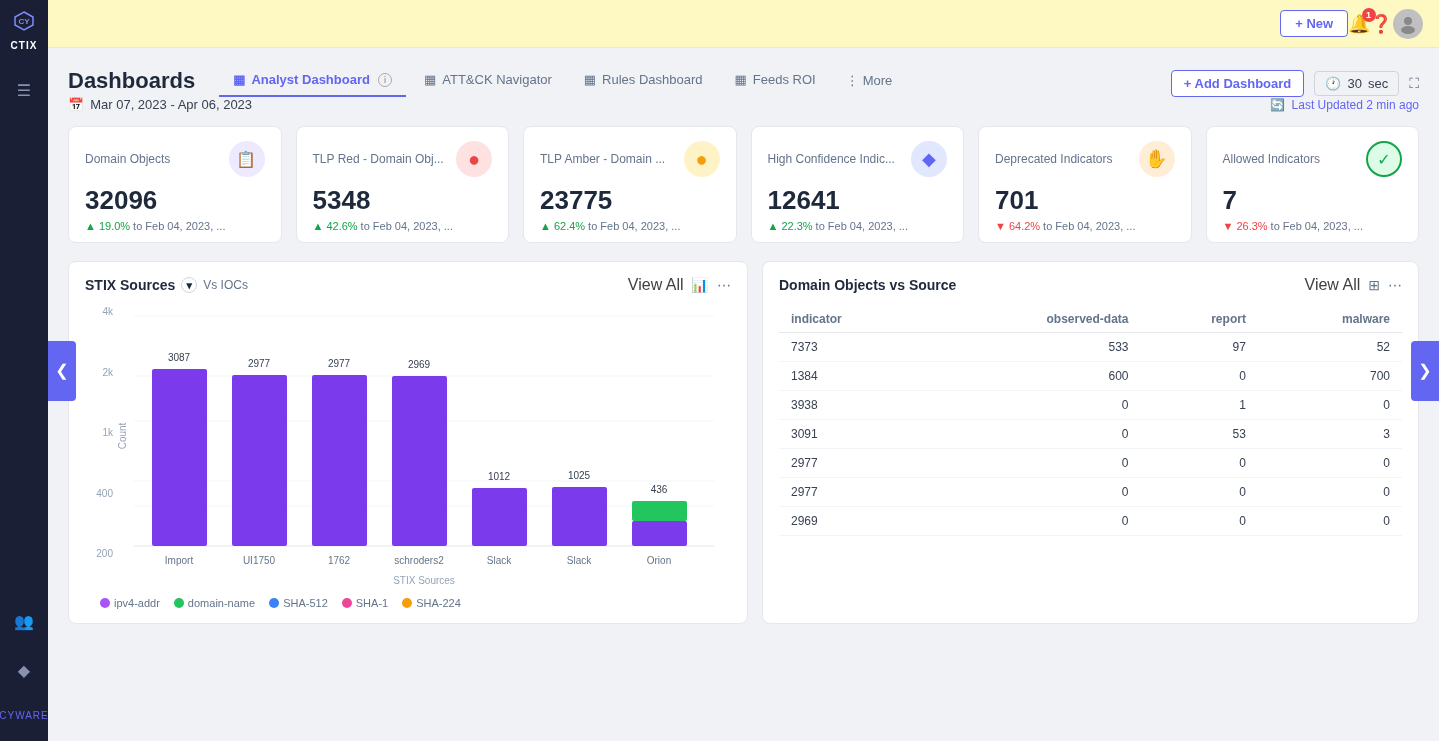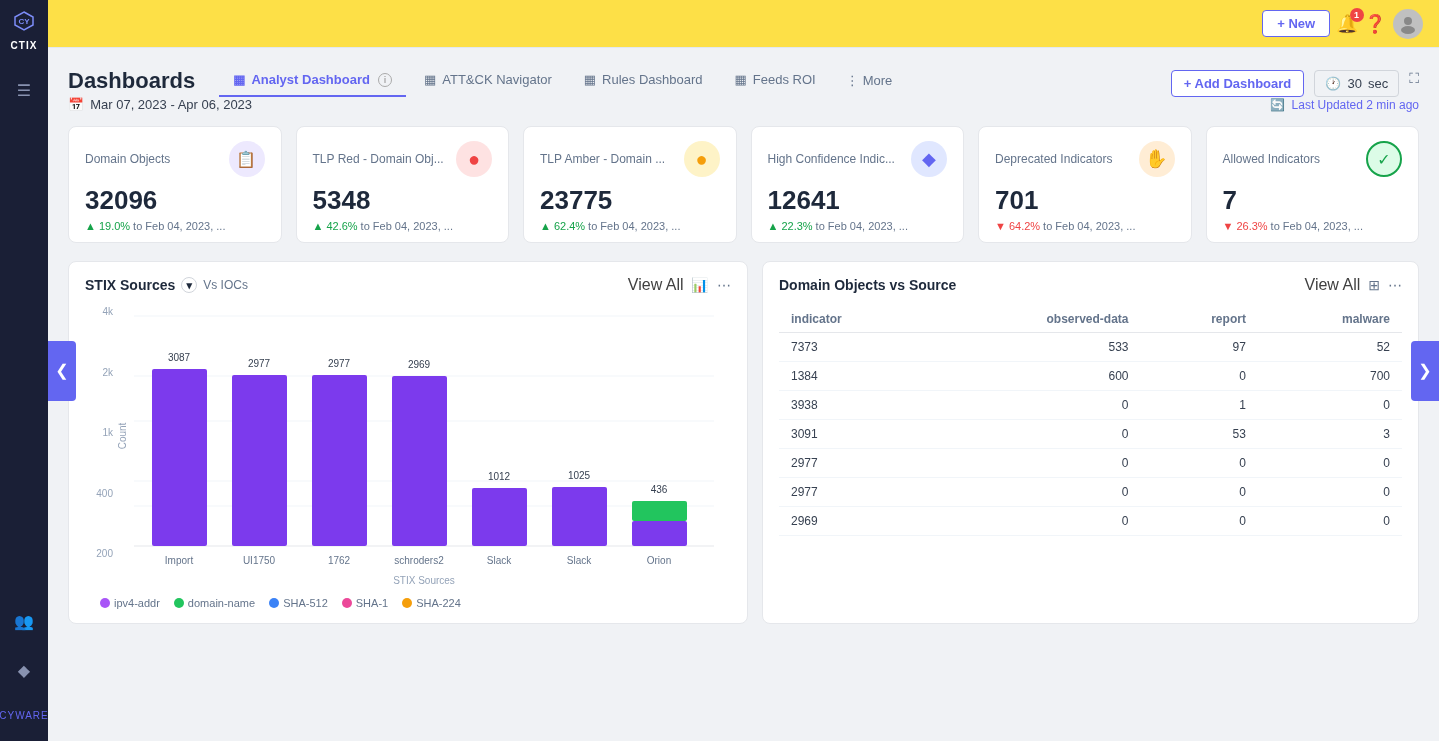--- a/index.html
+++ b/index.html
@@ -19,27 +19,27 @@
     .sidebar-brand { color: #fff; font-size: 10px; font-weight: bold; letter-spacing: 1px; margin-bottom: 20px; }
     .sidebar-icon { color: #8892b0; margin: 10px 0; cursor: pointer; font-size: 16px; }
     .sidebar-bottom { margin-top: auto; display: flex; flex-direction: column; align-items: center; gap: 10px; }
 
     
     .main { flex: 1; display: flex; flex-direction: column; overflow: hidden; }
 
     
     .topbar {
       height: 48px;
-      background: #fde047;
+      background: #fef9c3;
       display: flex;
       align-items: center;
       justify-content: flex-end;
       padding: 0 16px;
       border-bottom: 1px solid #e2e8f0;
-      gap: 6px;
+      gap: 0;
       flex-shrink: 0;
     }
     .new-btn {
       background: #fff;
       border: 1.5px solid #6366f1;
       color: #6366f1;
       padding: 5px 14px;
       border-radius: 4px;
       cursor: pointer;
       font-size: 13px;
@@ -81,21 +81,21 @@
       cursor: pointer;
       font-size: 13px;
       color: #64748b;
       white-space: nowrap;
       border-bottom: 2px solid transparent;
     }
     .tab.active { color: #6366f1; border-bottom: 2px solid #6366f1; font-weight: 600; }
     .tab-info { width: 14px; height: 14px; border-radius: 50%; border: 1px solid #aaa; display: inline-flex; align-items: center; justify-content: center; font-size: 9px; color: #aaa; margin-left: 2px; }
     .more-btn { display: flex; align-items: center; gap: 4px; padding: 8px 12px; cursor: pointer; color: #64748b; font-size: 13px; }
 
-    .header-right { display: flex; gap: 10px; }
+    .header-right { display: flex; align-items: center; gap: 10px; }
     .add-dashboard-btn {
       background: #fff;
       border: 1.5px solid #6366f1;
       color: #6366f1;
       padding: 5px 12px;
       border-radius: 4px;
       cursor: pointer;
       font-size: 13px;
       font-weight: 600;
       display: flex;

